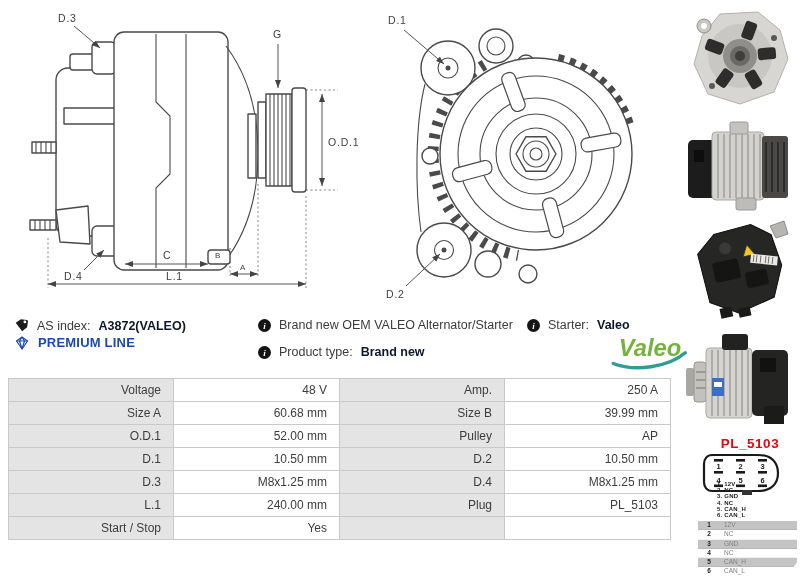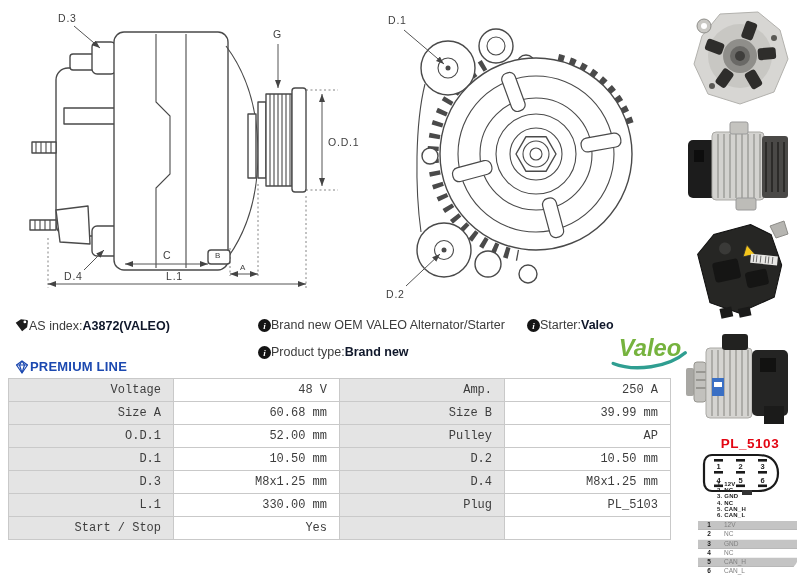--- a/index.html
+++ b/index.html
@@ -14,32 +14,32 @@
   .draw-label-sm{font-size:8px;letter-spacing:.5px;fill:#3e3e3e;}
   .part{fill:#fff;stroke:#4a4a4a;stroke-width:1.4;stroke-linejoin:round;}
   .thin{fill:none;stroke:#4a4a4a;stroke-width:1.1;}
   .dim{stroke:#555;stroke-width:1;fill:none;}
   .ext{stroke:#777;stroke-width:.9;stroke-dasharray:2 2.5;fill:none;}
 
   
   .photo{position:absolute;left:682px;width:114px;}
 
   
-  .info-item{position:absolute;display:flex;align-items:flex-end;gap:0;font-size:12.5px;color:#3c3c3c;}
+  .info-item{position:absolute;display:flex;align-items:flex-end;gap:8px;font-size:12.5px;color:#3c3c3c;}
   .info-item b{color:#0f172a;}
   .i-icon{display:inline-flex;align-items:center;justify-content:center;width:13px;height:13px;
           border-radius:50%;background:#141414;color:#fff;font-size:9px;font-weight:bold;
           font-family:"Liberation Serif",serif;font-style:italic;flex:0 0 13px;}
   .premium{color:#1c49b0;font-weight:bold;font-size:13px;letter-spacing:.2px;}
   .valeo-logo{position:absolute;left:604px;top:331px;}
 
   
   .spec-table{position:absolute;left:8px;top:378px;width:662px;border-collapse:collapse;table-layout:fixed;}
   .spec-table td{border:1px solid #c9c9c9;height:22px;font-size:12px;color:#3d3d3d;
-                 text-align:right;padding:0 12px 0 2px;overflow:hidden;white-space:nowrap;font-family:Liberation Mono, monospace;}
+                 text-align:right;padding:0 12px 0 2px;overflow:hidden;white-space:nowrap;}
   .spec-table td.lbl{background:#e4e4e4;}
   .spec-table td.val{background:#fff;}
 
   
   .plug-title{position:absolute;left:698px;top:436px;width:104px;text-align:center;
               color:#e30613;font-weight:bold;font-size:13.5px;letter-spacing:.5px;}
   .plug-svg{position:absolute;left:702px;top:453px;}
   .plug-legend{position:absolute;left:717px;top:481px;font-size:6px;font-weight:bold;
                color:#222;line-height:6.2px;letter-spacing:.2px;}
   .pin-table{position:absolute;left:698px;top:521px;width:99px;font-size:6.5px;}
@@ -233,21 +233,21 @@
     <span class="i-icon">i</span>
     <span>Brand new OEM VALEO Alternator/Starter</span>
   </div>
 
   <div class="info-item" style="left:527px;top:318px">
     <span class="i-icon">i</span>
     <span>Starter:</span>
     <b>Valeo</b>
   </div>
 
-  <div class="info-item" style="left:14px;top:359px">
+  <div class="info-item" style="left:14px;top:335px">
     <svg width="16" height="14" viewBox="0 0 16 14">
       <g fill="none" stroke="#1c49b0" stroke-width="1.2" stroke-linejoin="round">
         <polygon points="8,1 13.5,5 8,13 2.5,5"></polygon>
         <path d="M2.5,5 H13.5 M8,1 L5.5,5 L8,13 M8,1 L10.5,5 L8,13"></path>
       </g>
     </svg>
     <span class="premium">PREMIUM LINE</span>
   </div>
 
   <div class="info-item" style="left:258px;top:345px">
@@ -294,21 +294,21 @@
         <td class="val">10.50 mm</td>
       </tr>
       <tr>
         <td class="lbl">D.3</td>
         <td class="val">M8x1.25 mm</td>
         <td class="lbl">D.4</td>
         <td class="val">M8x1.25 mm</td>
       </tr>
       <tr>
         <td class="lbl">L.1</td>
-        <td class="val">330.00 mm</td>
+        <td class="val">240.00 mm</td>
         <td class="lbl">Plug</td>
         <td class="val">PL_5103</td>
       </tr>
       <tr>
         <td class="lbl">Start / Stop</td>
         <td class="val">Yes</td>
         <td class="lbl"></td>
         <td class="val"></td>
       </tr>
     </tbody>

